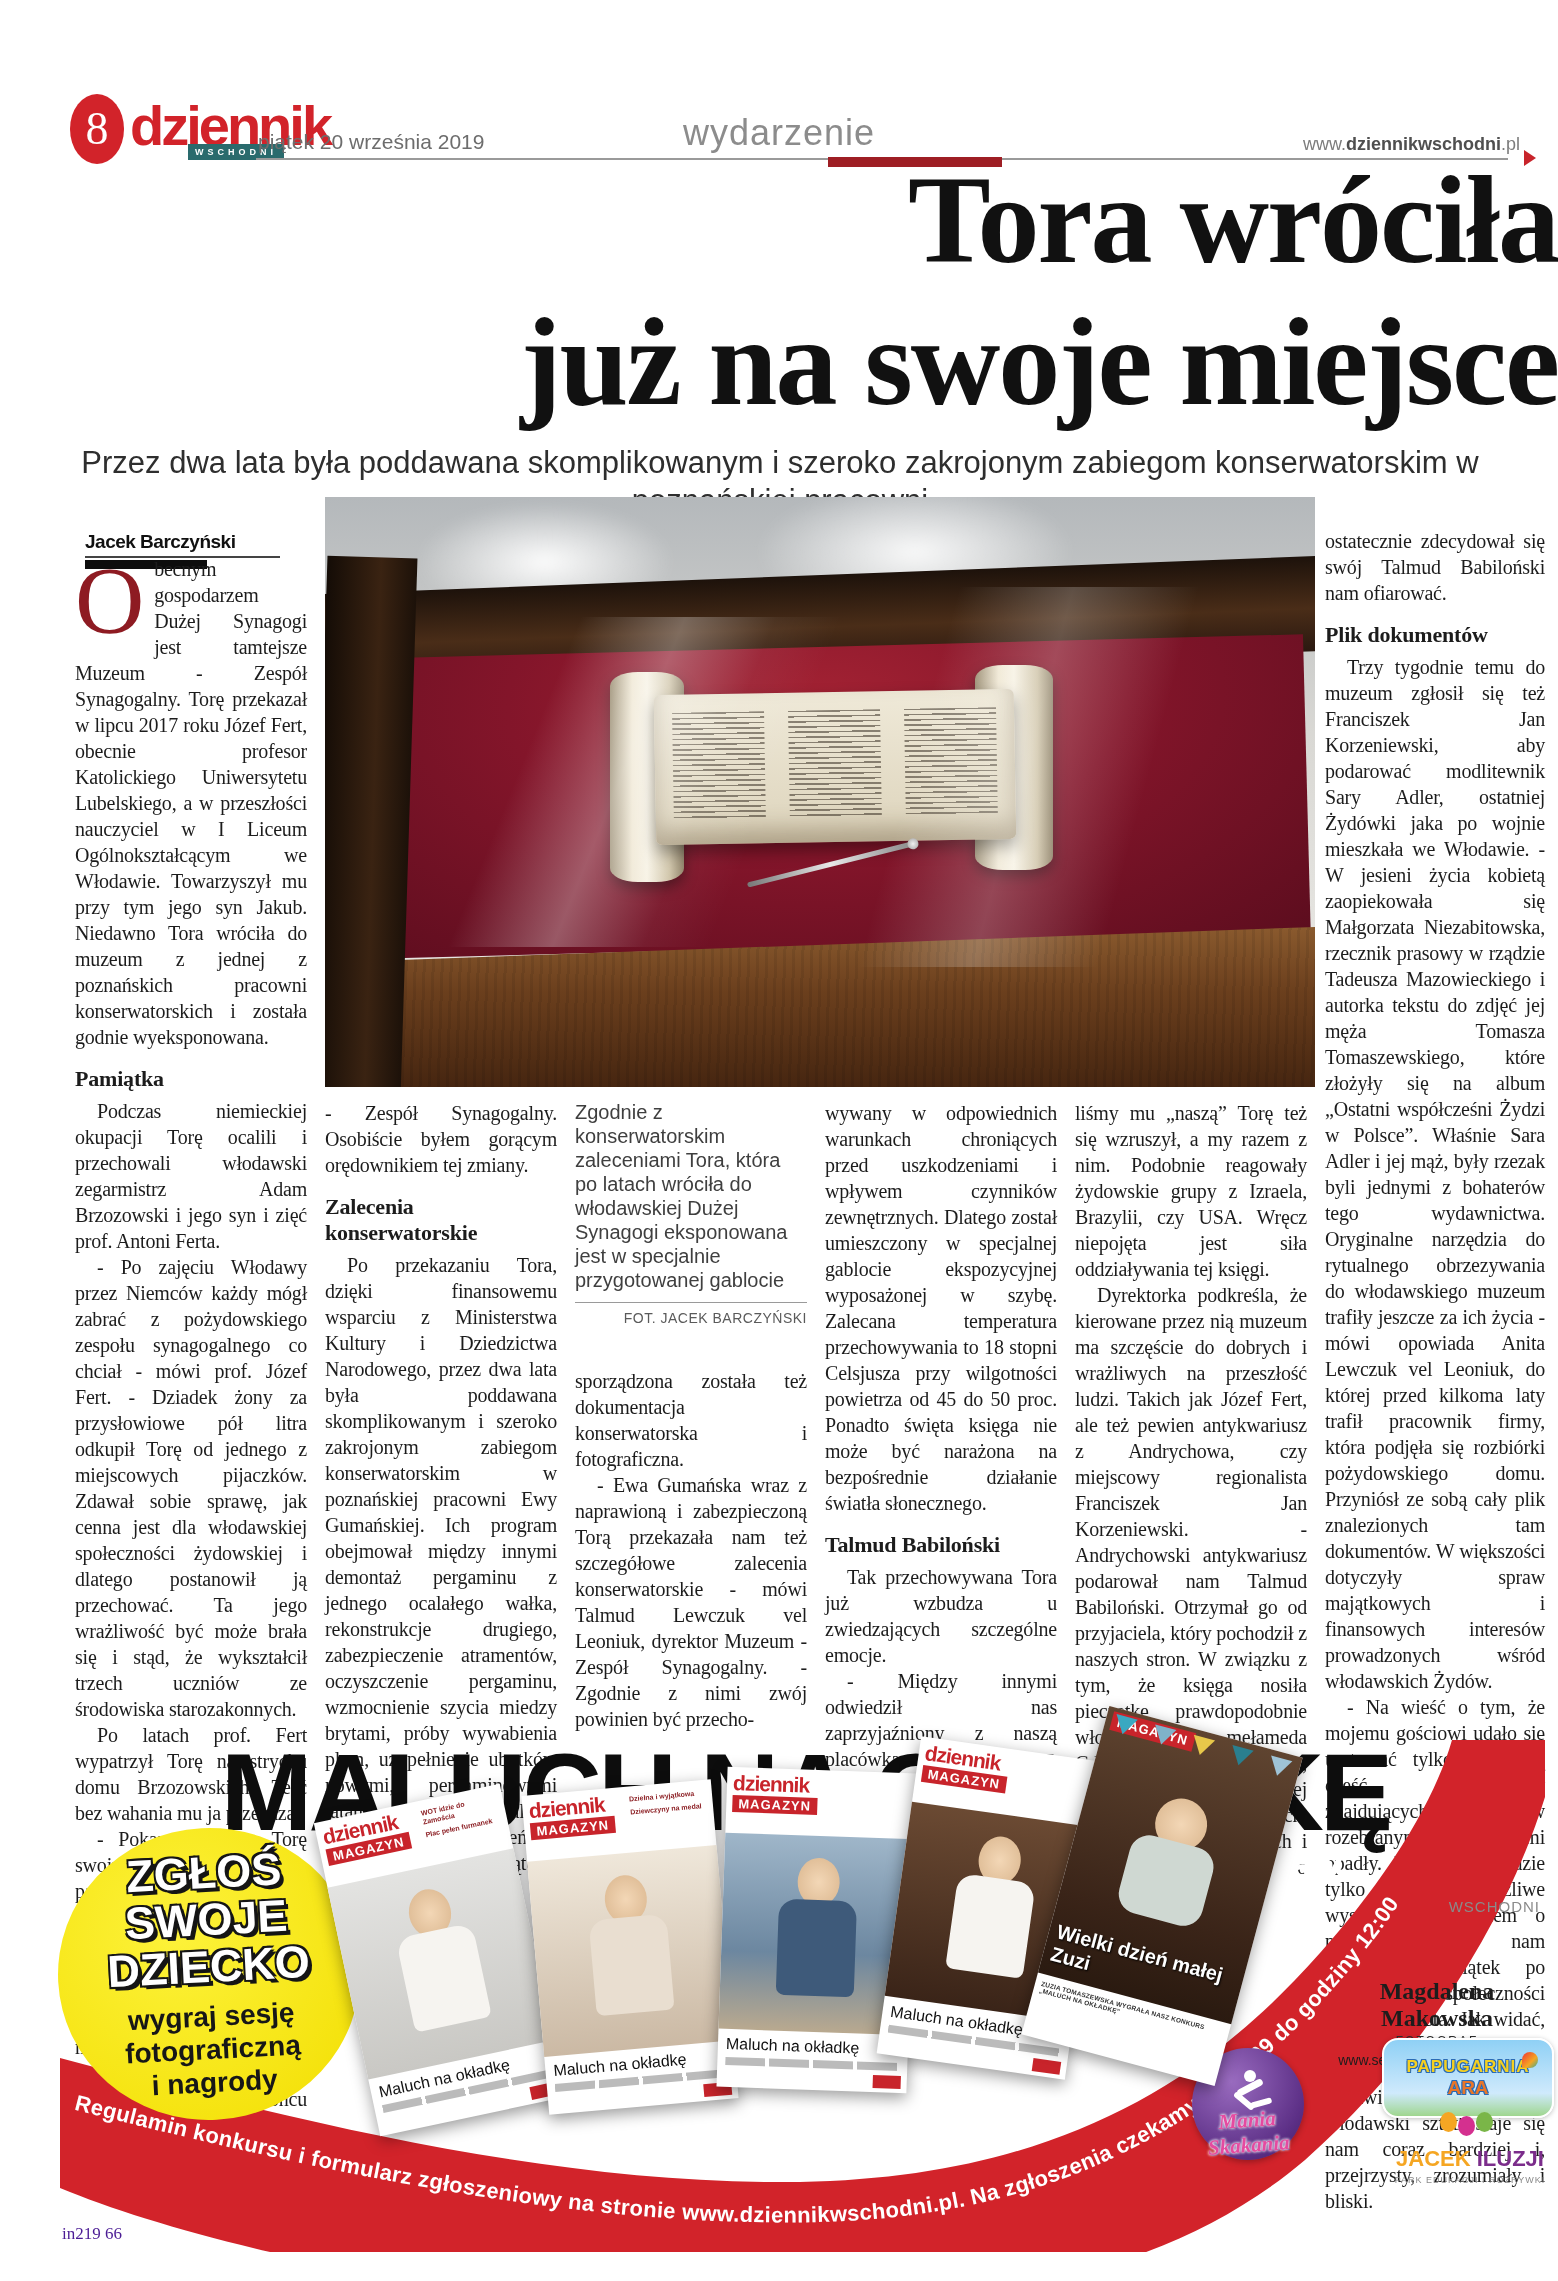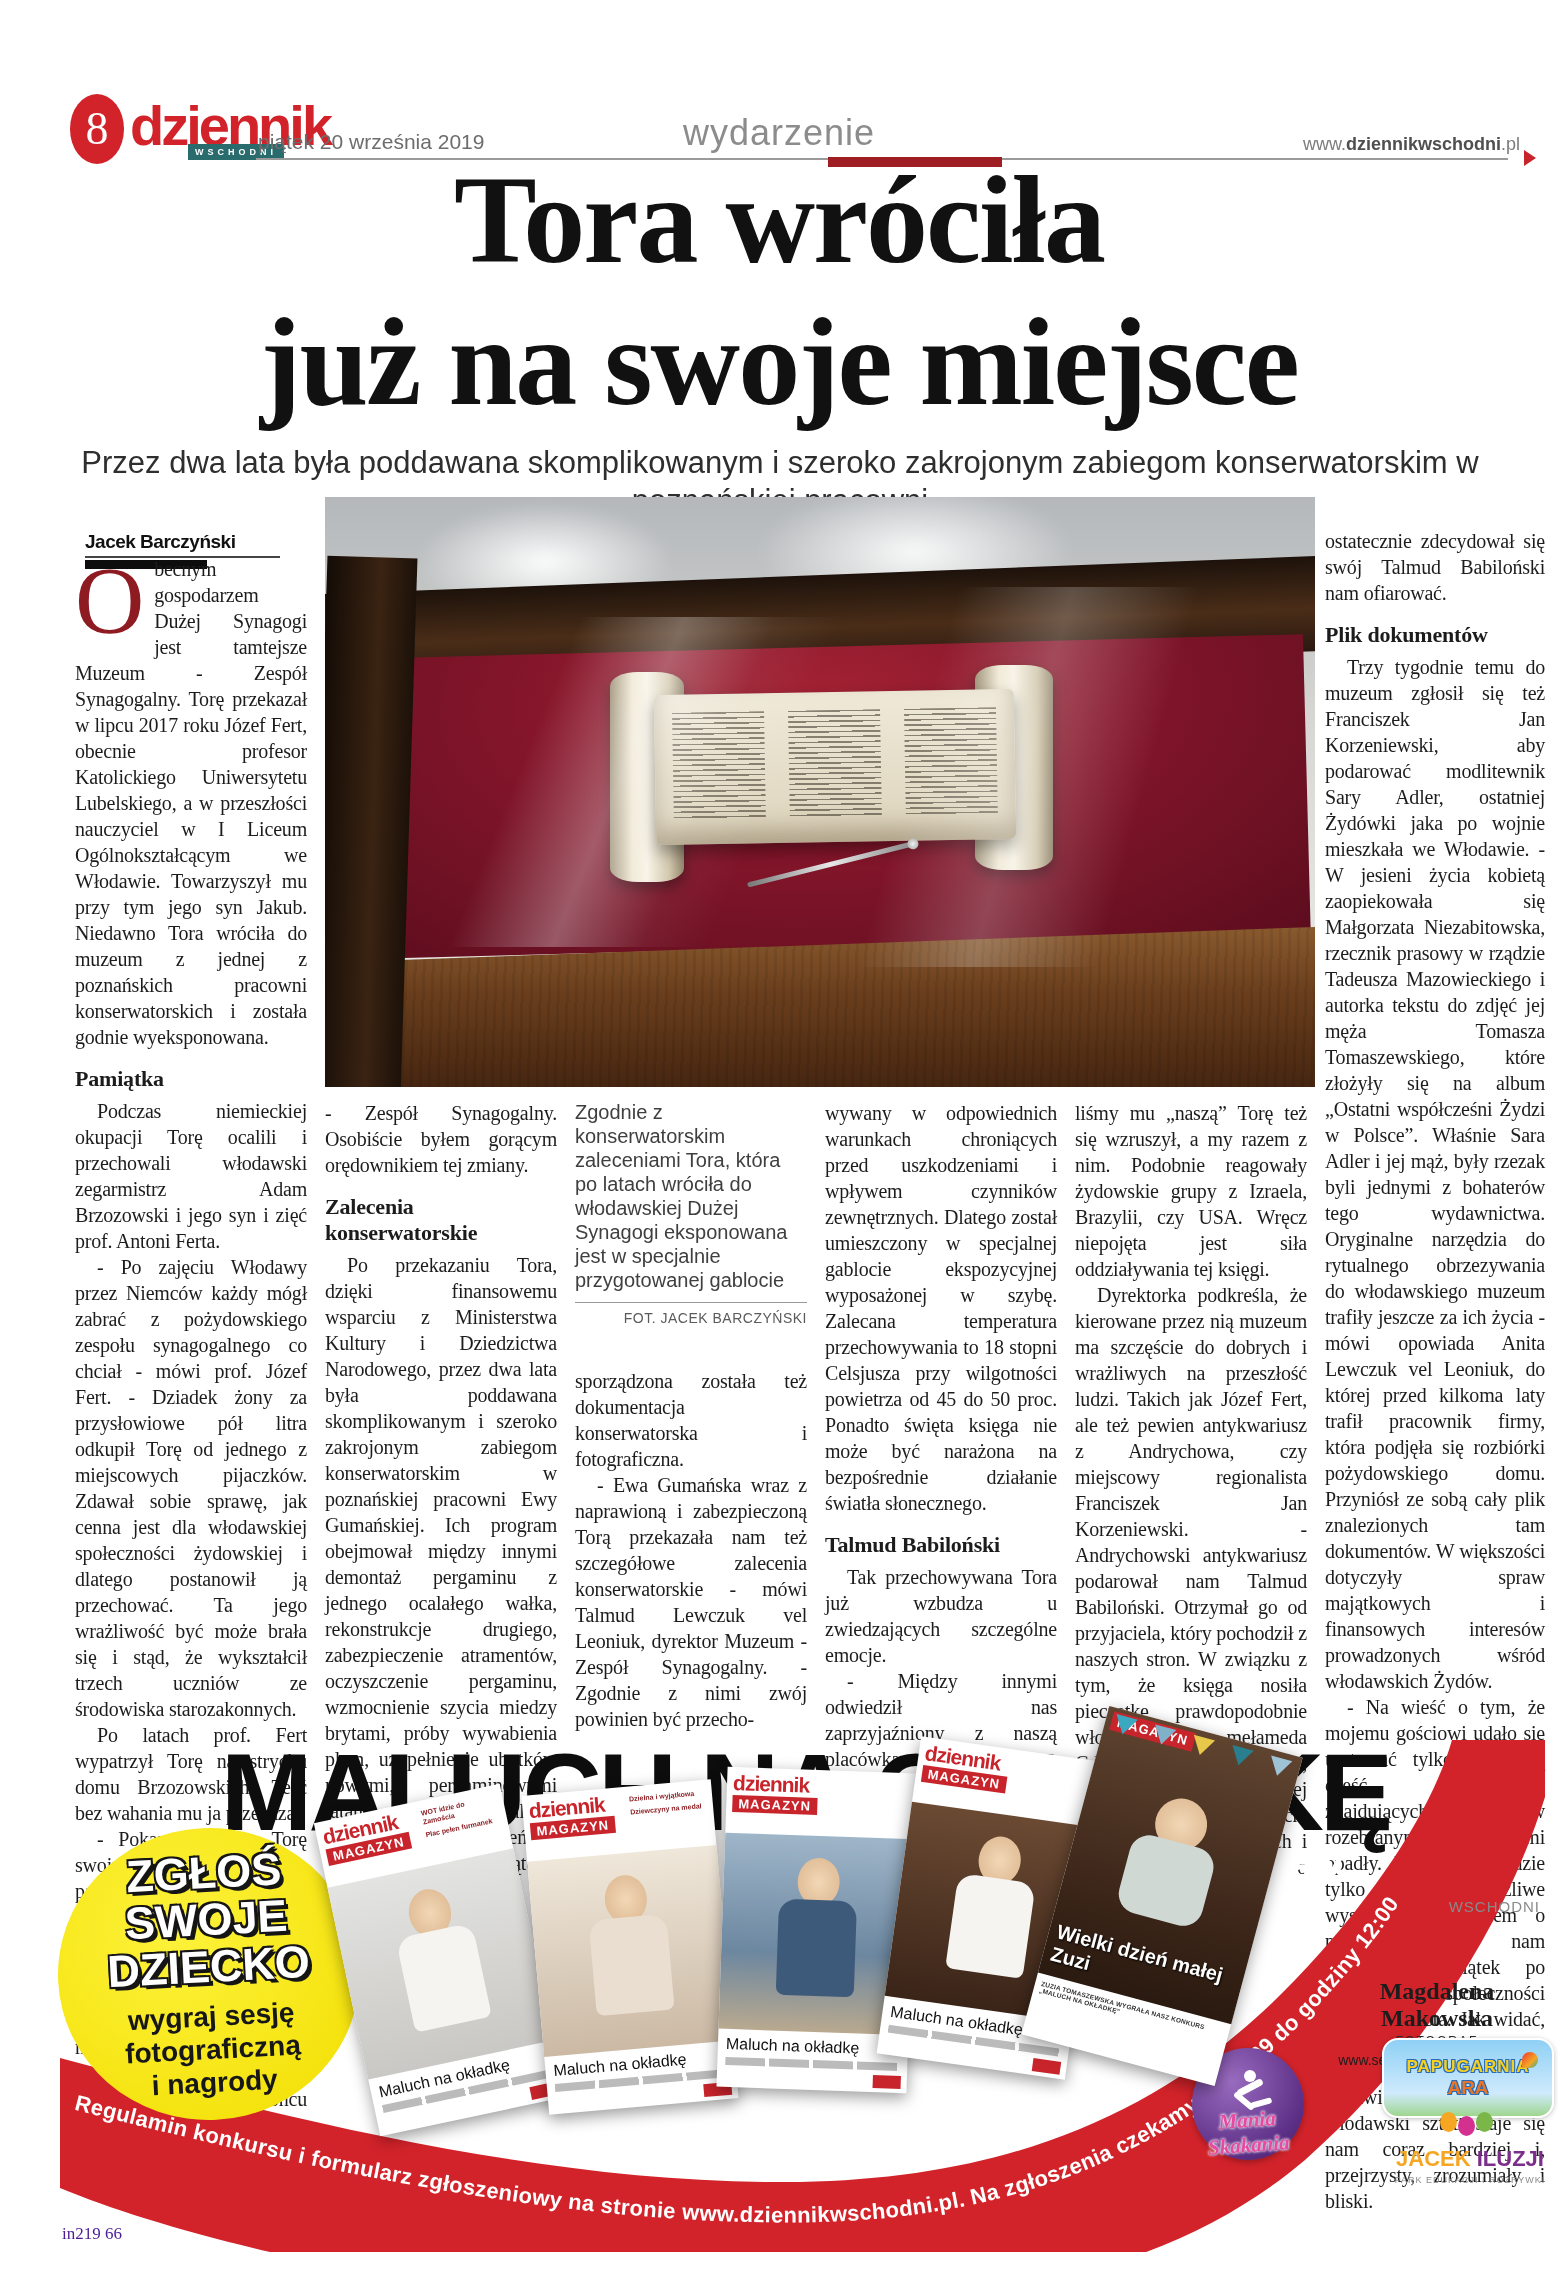--- a/index.html
+++ b/index.html
@@ -18,21 +18,21 @@
   .hdr-rule{left:256px;top:158px;width:1252px;height:2px;background:#9a9a9a;}
   .section-label{left:0;top:112px;width:1558px;text-align:center;font-size:36px;font-weight:300;
                  color:#8c8c8c;letter-spacing:1px;}
   .section-bar{left:828px;top:157px;width:174px;height:10px;background:#9e1e24;}
   .hdr-url{left:1220px;top:134px;width:300px;text-align:right;font-size:18px;color:#7c7c7c;}
   .hdr-url b{color:#4f4f4f;}
   .url-flag{left:1524px;top:150px;width:0;height:0;border-left:12px solid #c8242b;
             border-top:8px solid transparent;border-bottom:8px solid transparent;}
 
   
-  .headline{left:0;top:150px;width:1558px;text-align:center;font-family:"Liberation Serif",serif;
+  .headline{left:0;top:150px;width:1558px;text-align:right;font-family:"Liberation Serif",serif;
             font-weight:bold;font-size:124px;line-height:142px;color:#111;letter-spacing:-2px;}
   .lede{left:75px;top:444px;width:1410px;text-align:center;font-size:31px;line-height:38px;
         font-weight:300;color:#2e2e2e;}
   .byline{left:85px;top:531px;width:250px;}
   .byline-name{font-size:19px;font-weight:bold;color:#111;letter-spacing:-0.5px;}
   .byline-rule{width:195px;height:2px;background:#444;margin-top:3px;}
   .byline-bar{width:122px;height:9px;background:#0d0d0d;margin-top:2px;}
 
   
   .col{position:absolute;width:232px;font-family:"Liberation Serif",serif;font-size:20px;

